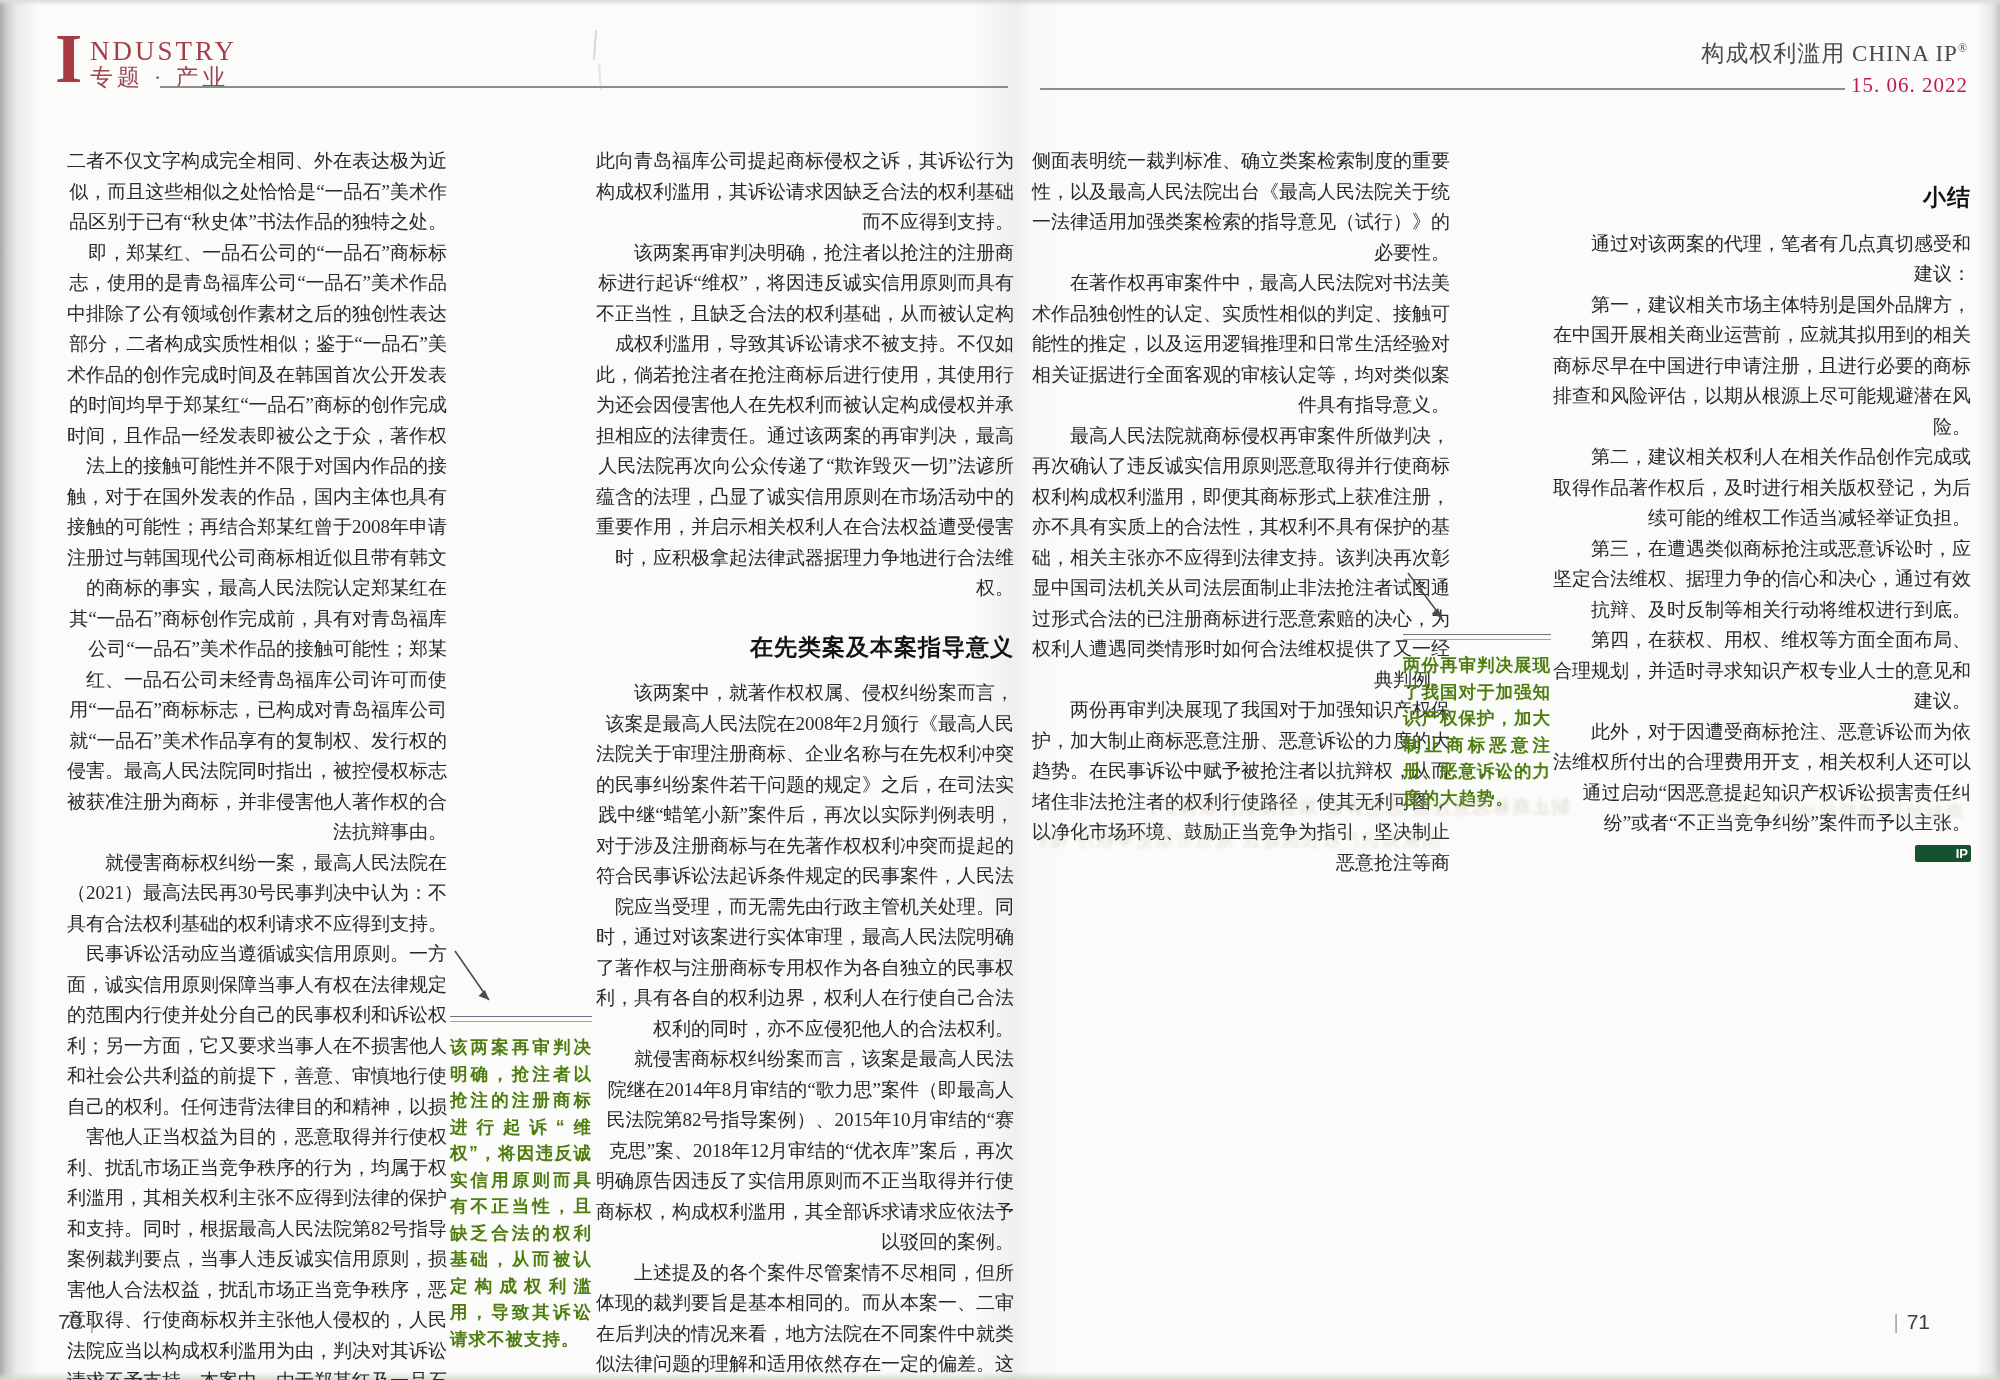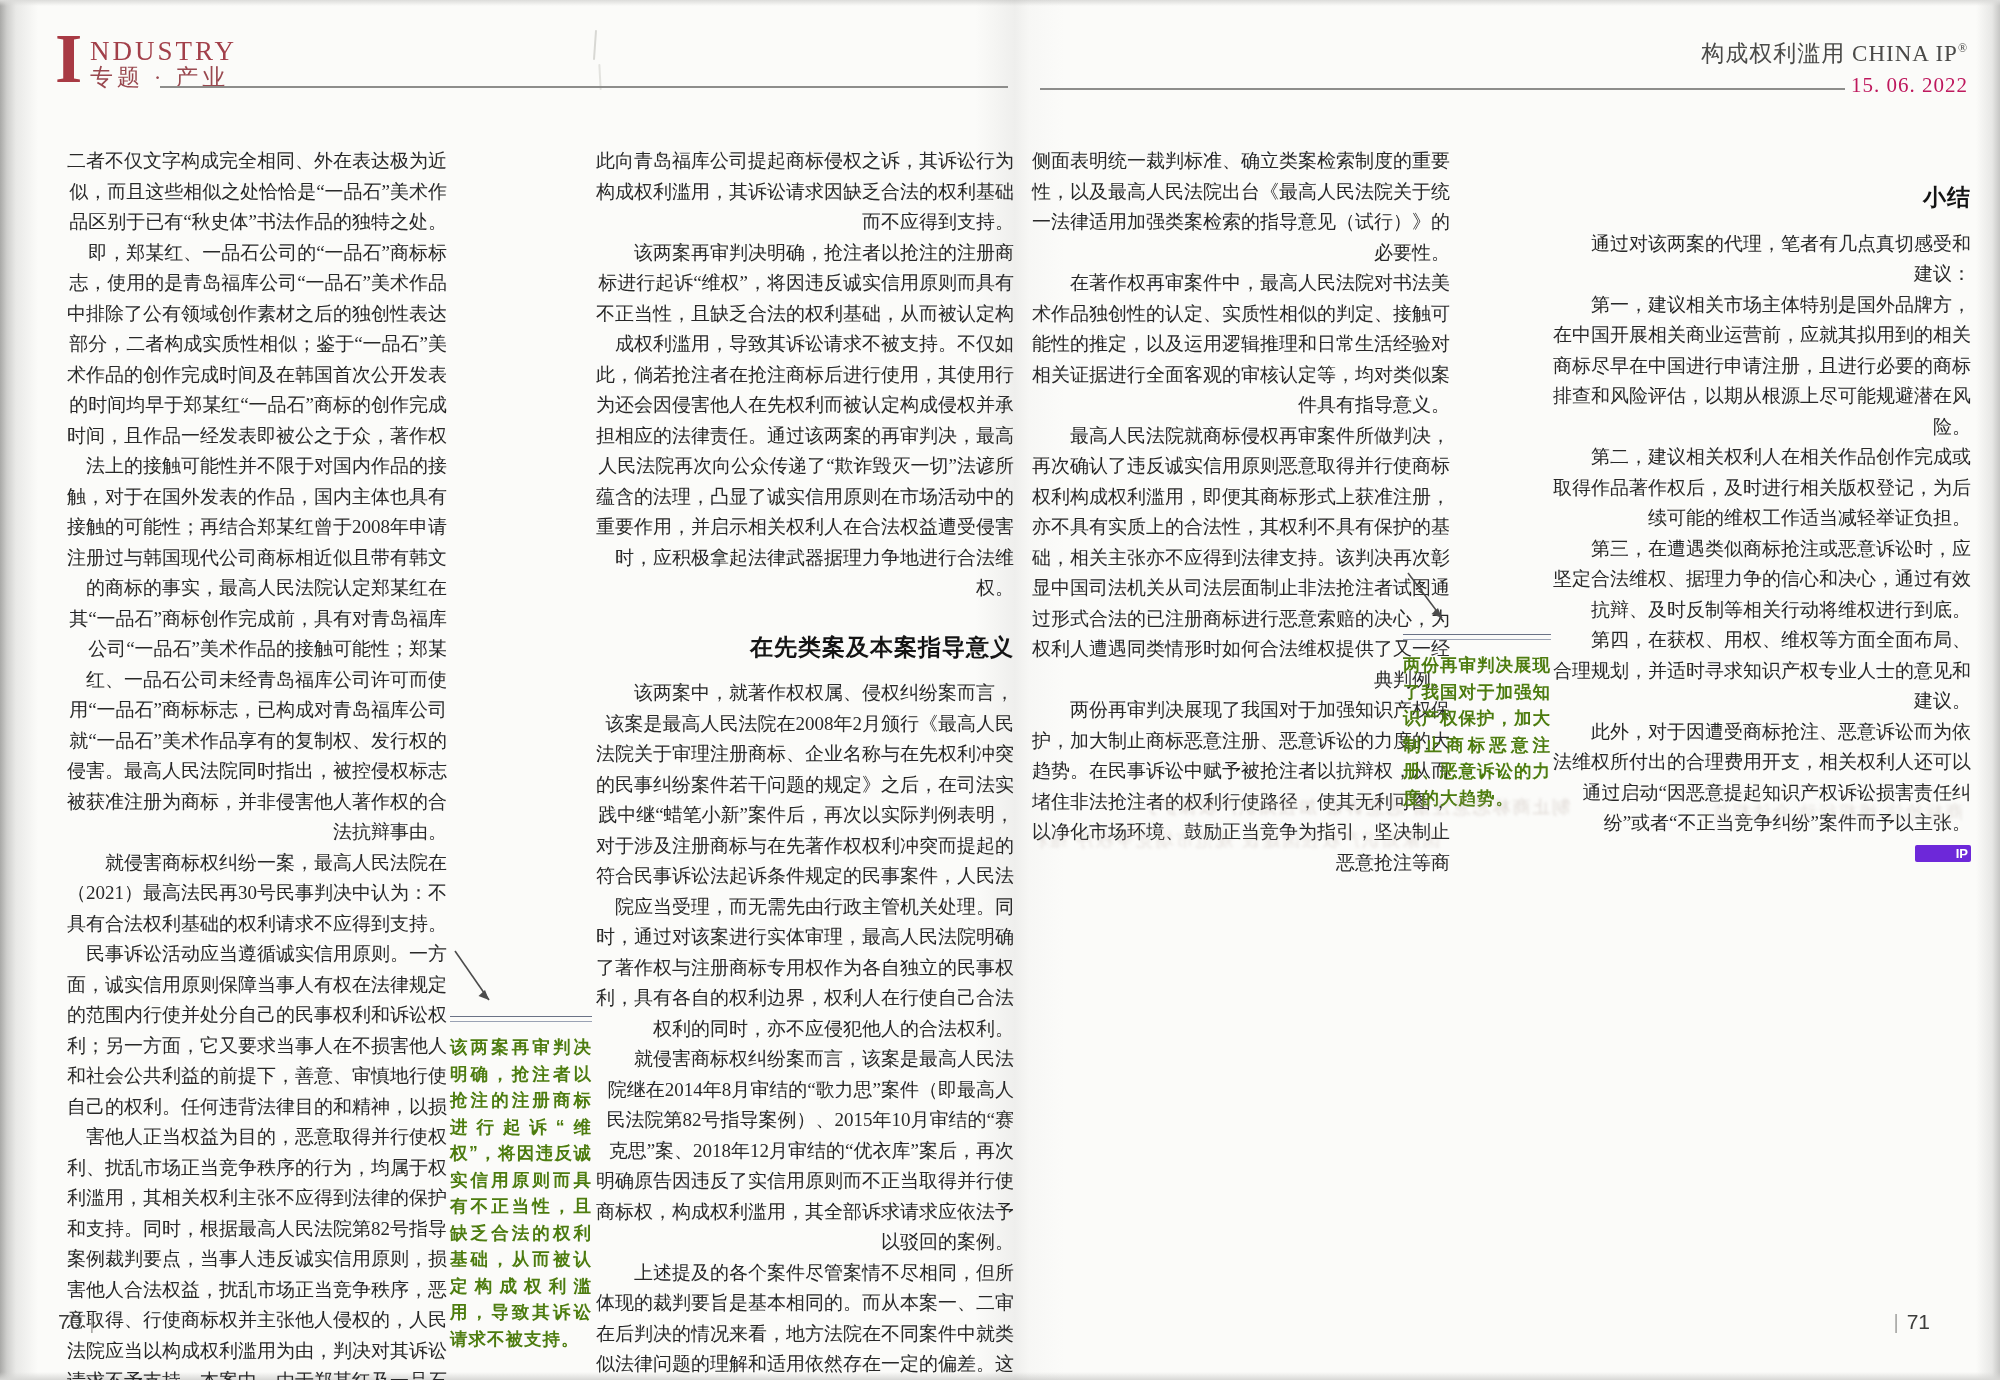--- a/index.html
+++ b/index.html
@@ -62,21 +62,21 @@
     border-bottom:1px solid #9aa2b4;}
   .pq-text{margin:12px 0 0 0;font-weight:700;color:#4d7c0f;font-size:17.5px;
     line-height:26.5px;letter-spacing:1px;text-align:justify;}
   
   .footer{position:absolute;top:1310px;font-family:Liberation Sans, sans-serif;
     font-size:21px;color:#3c3c3a;}
   #footer-left{left:58px;}
   #footer-right{right:70px;}
   .pg-sep{color:#a6a6a4;font-weight:300;padding:0 8px;font-size:20px;}
   
-  .ip-mark{display:inline-block;background:#6d28d9;color:#fff;
+  .ip-mark{display:inline-block;background:#14532d;color:#fff;
     font-family:"Liberation Sans","DejaVu Sans",sans-serif;font-weight:700;
     font-size:13px;line-height:15px;padding:1px 3px;border-radius:2px;
     margin-left:6px;vertical-align:2px;letter-spacing:0;}
 </style>
 </head>
 <body>
 
 <div class="edge-left"></div>
 <div class="edge-right"></div>
 <div class="edge-top"></div>

